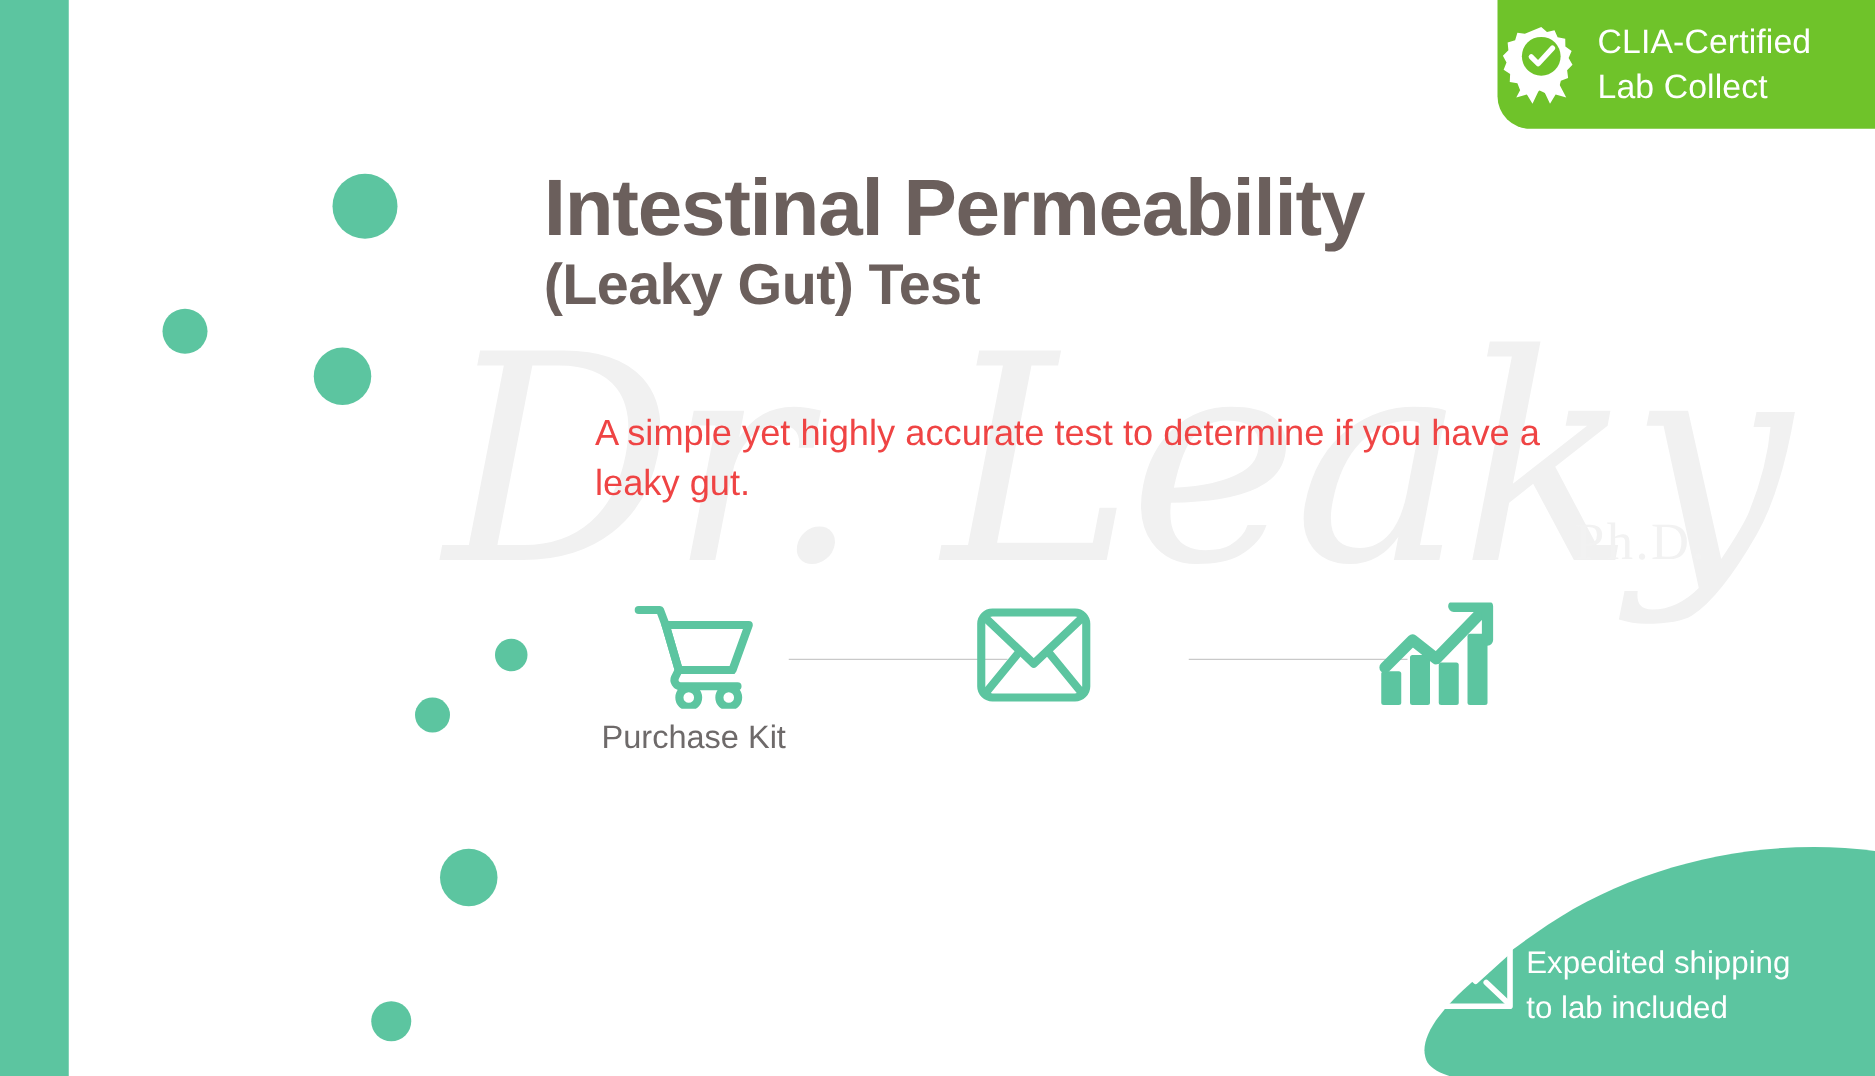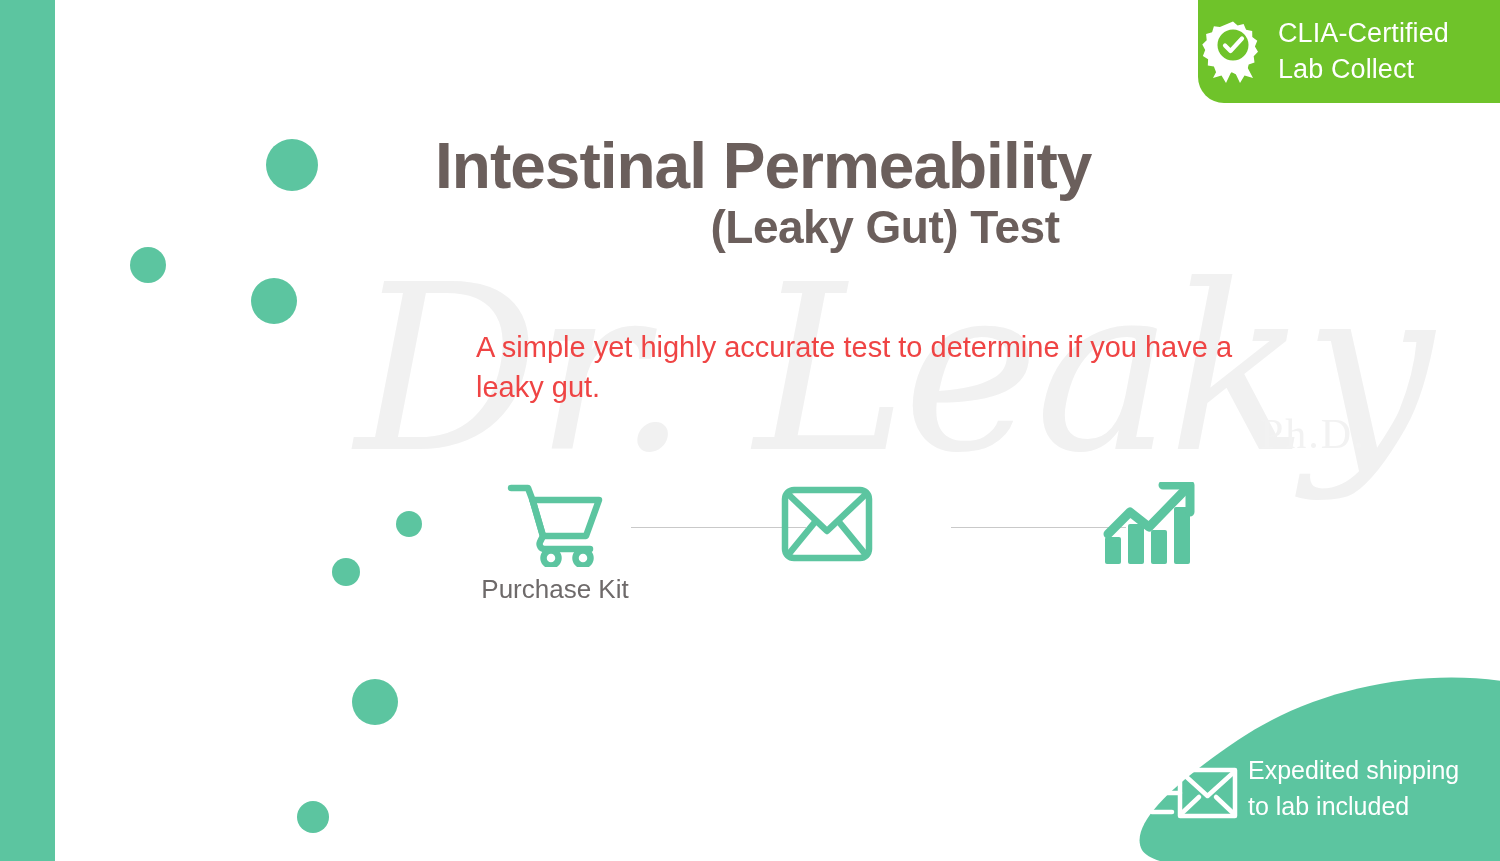--- a/index.html
+++ b/index.html
@@ -112,21 +112,20 @@
     letter-spacing: -1px;
     margin: 0;
   }
   .title-sub {
     font-size: 46px;
     font-weight: bold;
     color: #6B5F5C;
     line-height: 1.16;
     letter-spacing: -0.5px;
     margin: 2px 0 0 0;
-    text-align: center;
   }
 
   .lede {
     position: absolute;
     left: 476px;
     top: 328px;
     width: 800px;
     font-size: 29px;
     line-height: 1.37;
     color: #ef4444;
@@ -175,24 +174,24 @@
   .ship-blob {
     position: absolute;
     left: 1128px;
     top: 672px;
     width: 392px;
     height: 200px;
   }
   .ship-blob svg { display: block; }
   .ship-content {
     position: absolute;
-    left: 1150px;
+    left: 1123px;
     top: 752px;
     display: flex;
-    align-items: flex-end;
+    align-items: flex-start;
   }
   .ship-icon {
     width: 88px;
     height: 62px;
     flex: 0 0 auto;
     margin-right: 10px;
   }
   .ship-text {
     color: #ffffff;
     font-size: 25px;

